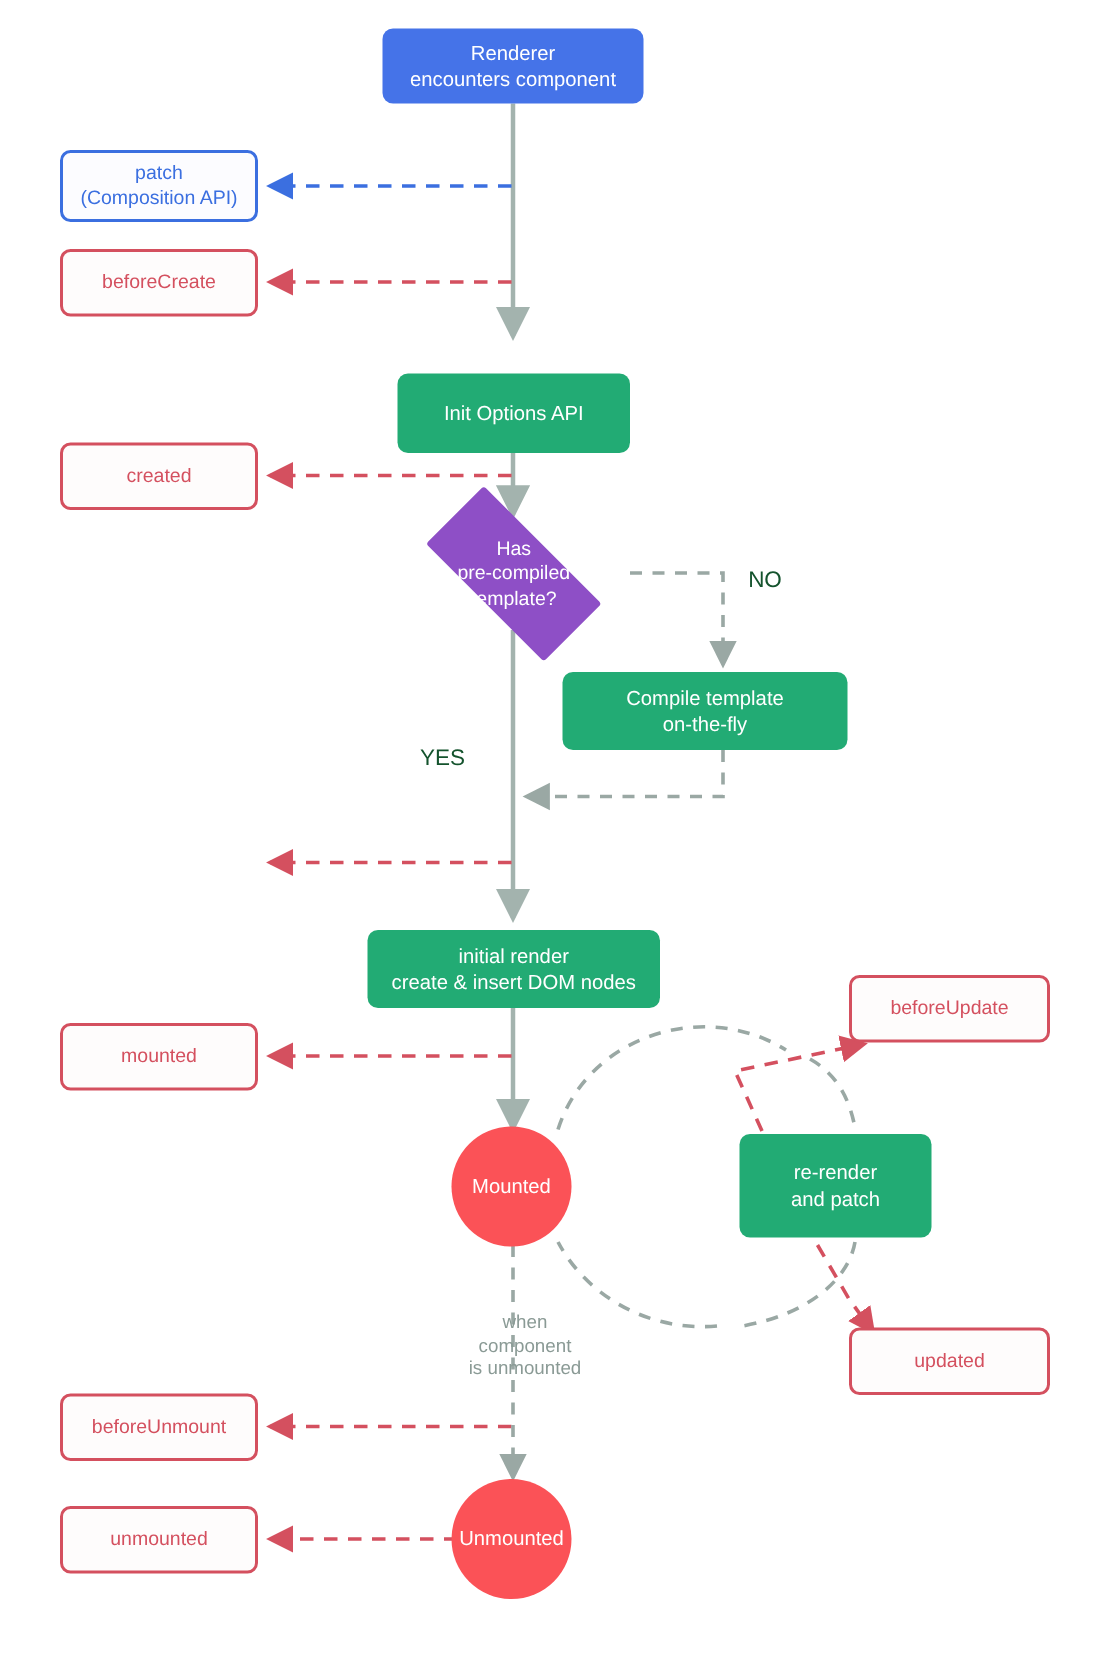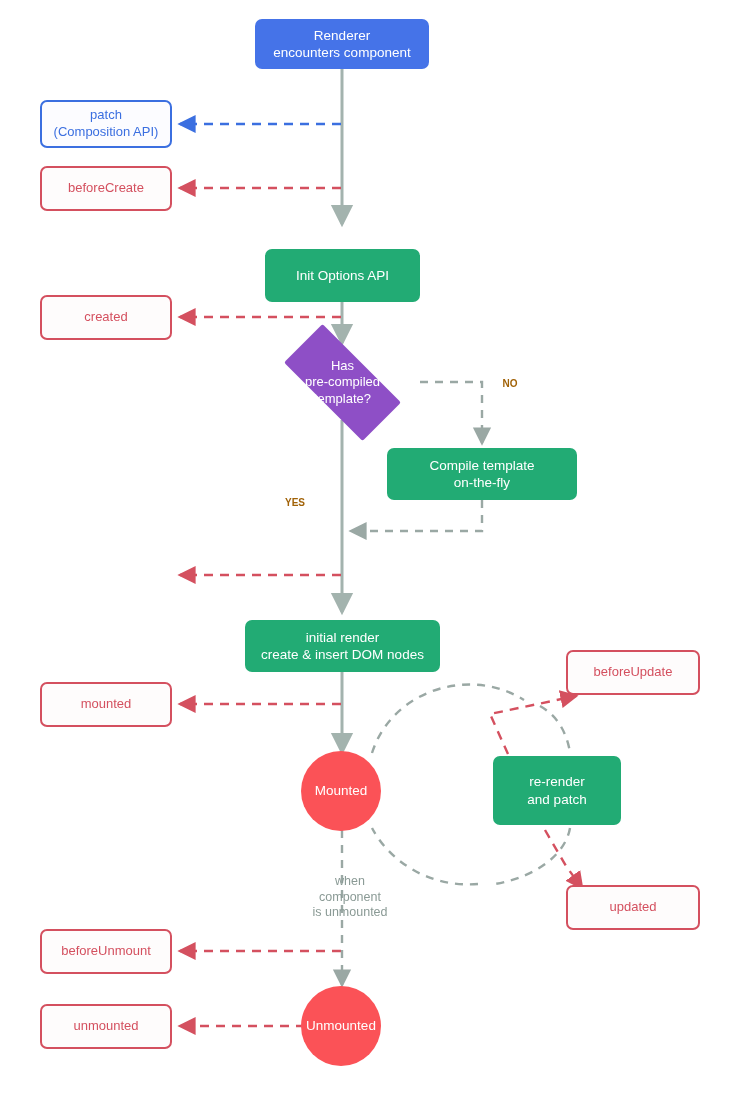--- a/index.html
+++ b/index.html
@@ -88,23 +88,23 @@
   }
   .n-diamond .diamond-label {
     position: relative;
     z-index: 3;
     line-height: 1.25;
     white-space: pre-line;
   }
   
   .edge-label {
     position: absolute;
-    color: #a16207;
-    font-size: 10px;
-    font-weight: bold;
+    color: #14532d;
+    font-size: 15px;
+    font-weight: normal;
     text-align: center;
     line-height: 1.25;
     white-space: pre-line;
   }
   .edge-label.plain {
     font-weight: normal;
     color: #8a9a95;
     font-size: 12.5px;
   }
 </style>
@@ -215,21 +215,21 @@
     <span>created</span>
   </div>
 
   <div class="node n-diamond" style="left:264px; top:344px; width:157px; height:77px;">
     <span class="diamond-shape"></span>
     <span class="diamond-label">Has
 pre-compiled
 template?</span>
   </div>
 
-  <div class="node n-green" style="left:387px; top:448px; width:190px; height:52px;">
+  <div class="node n-green" style="left:375px; top:448px; width:190px; height:52px;">
     <span>Compile template
 on-the-fly</span>
   </div>
 
 
   <div class="node n-green" style="left:245px; top:620px; width:195px; height:52px;">
     <span>initial render
 create &amp; insert DOM nodes</span>
   </div>
 

